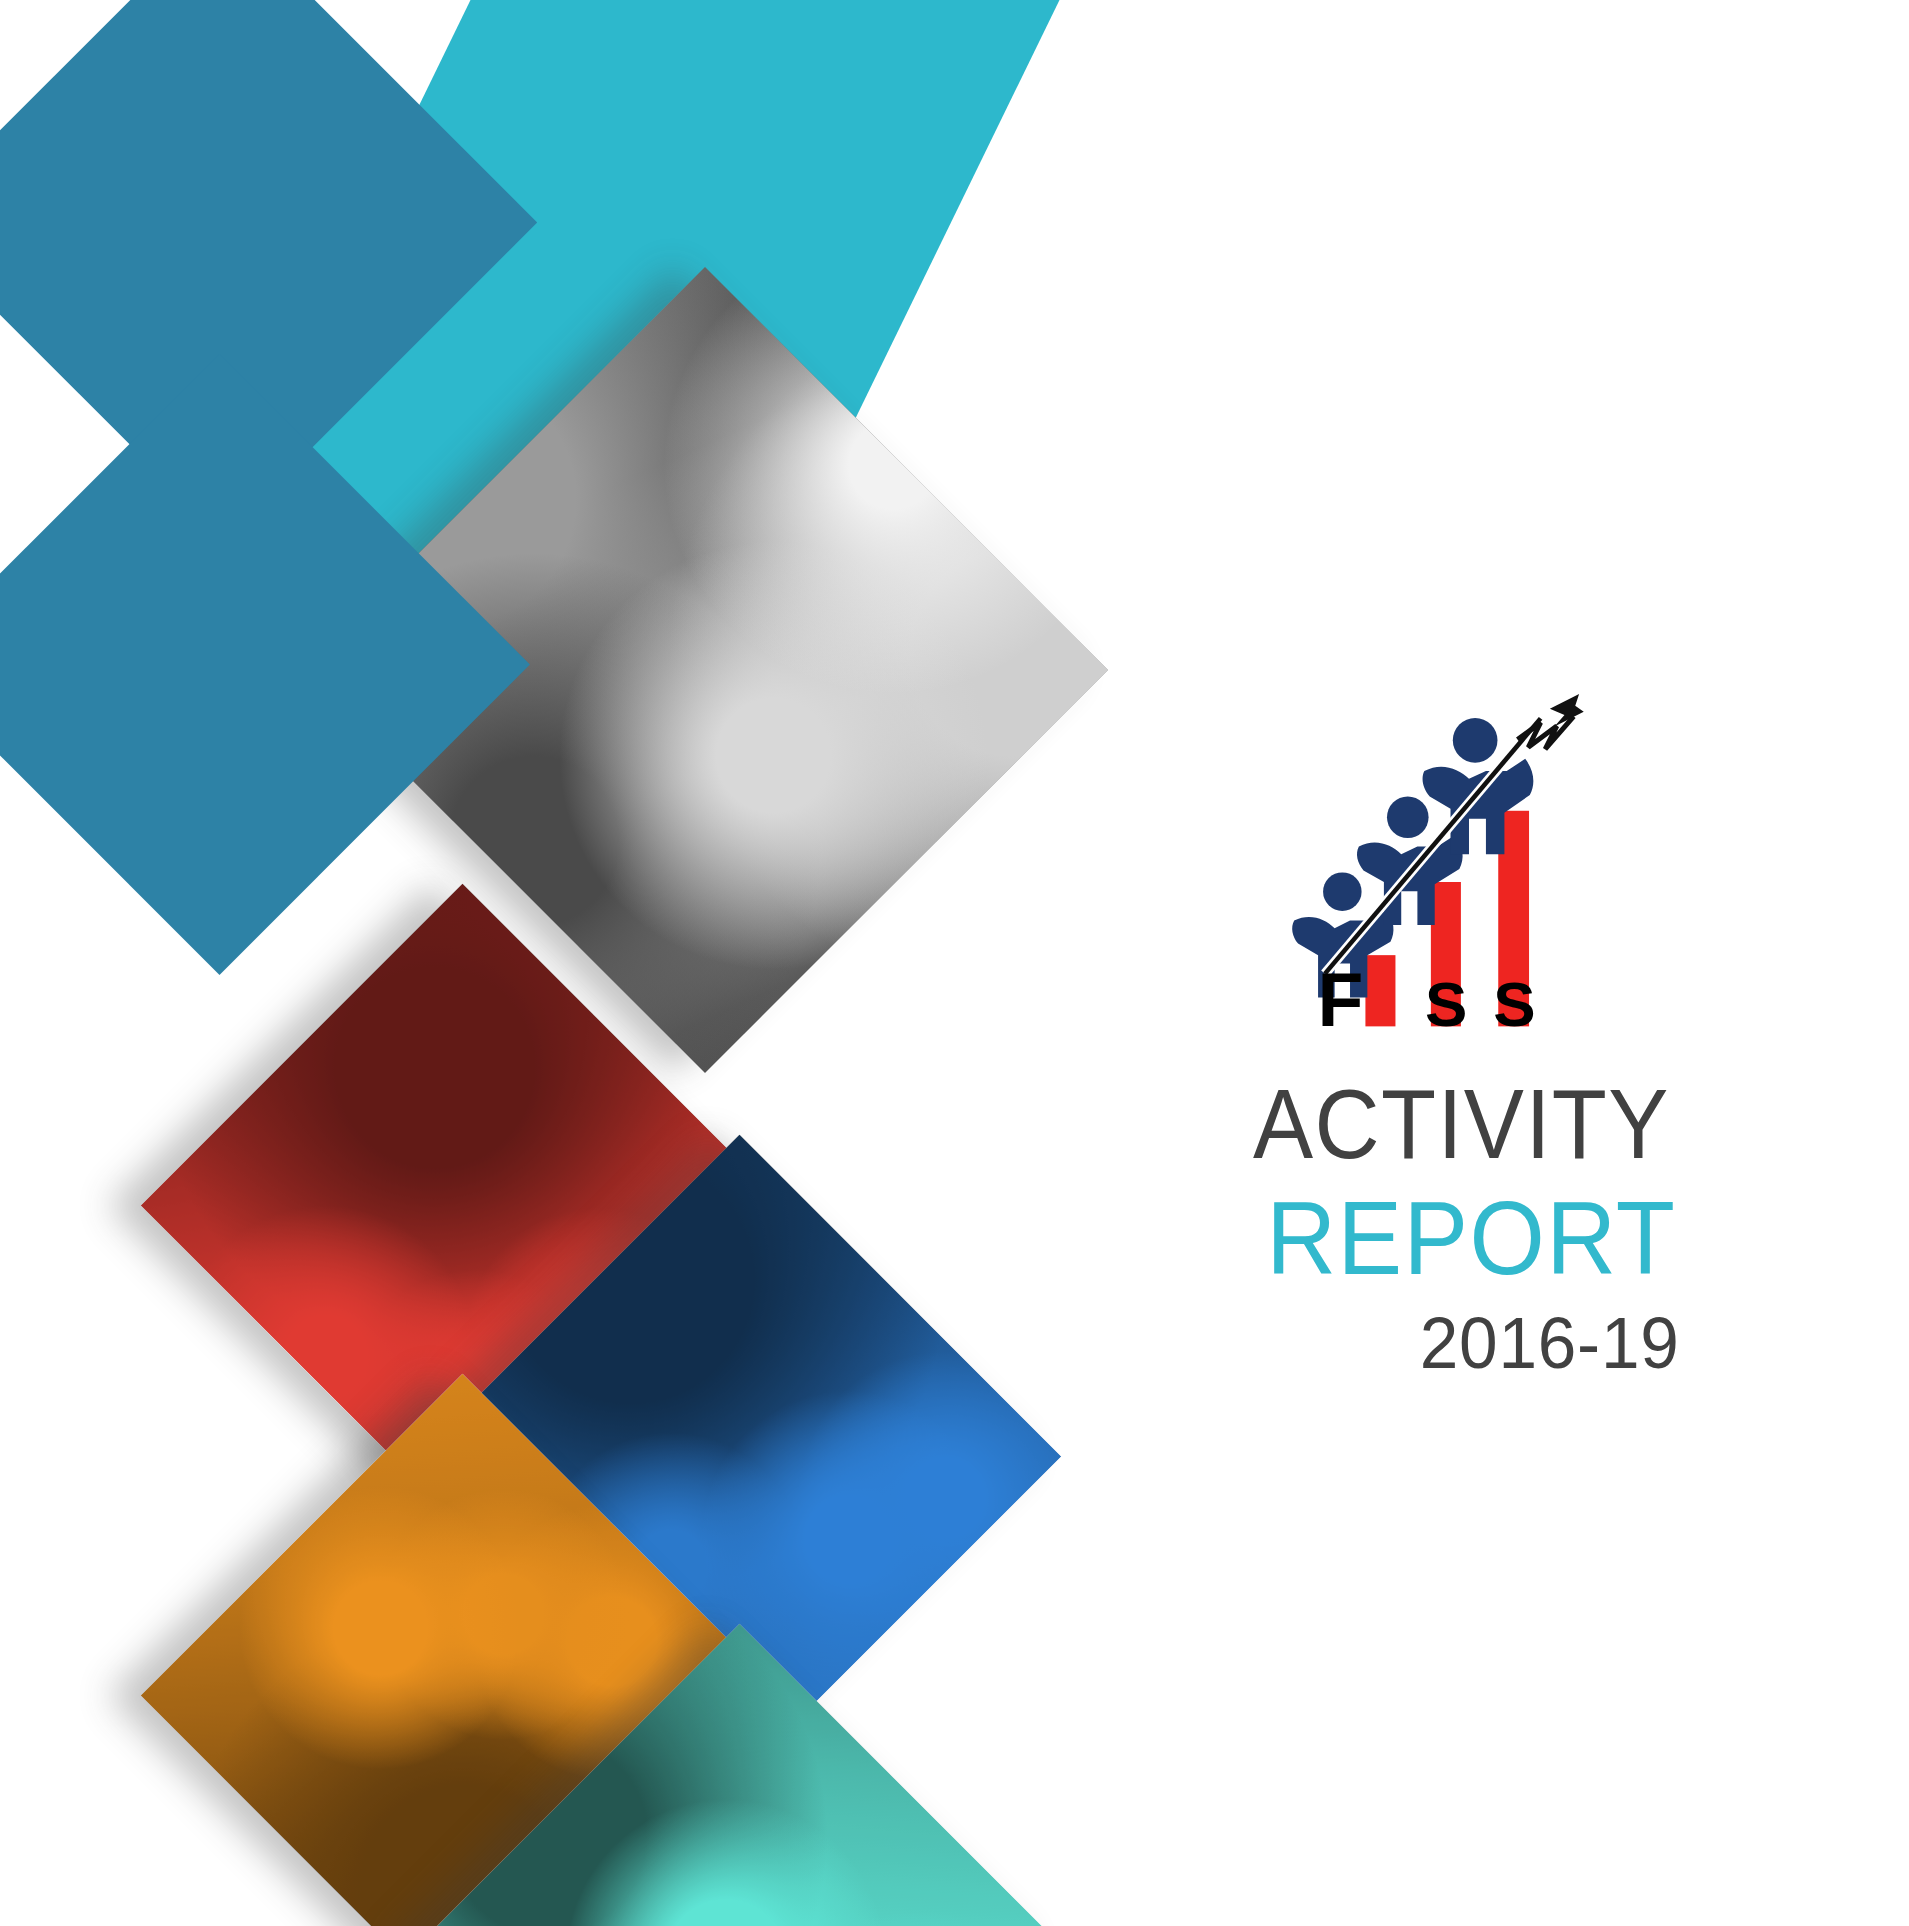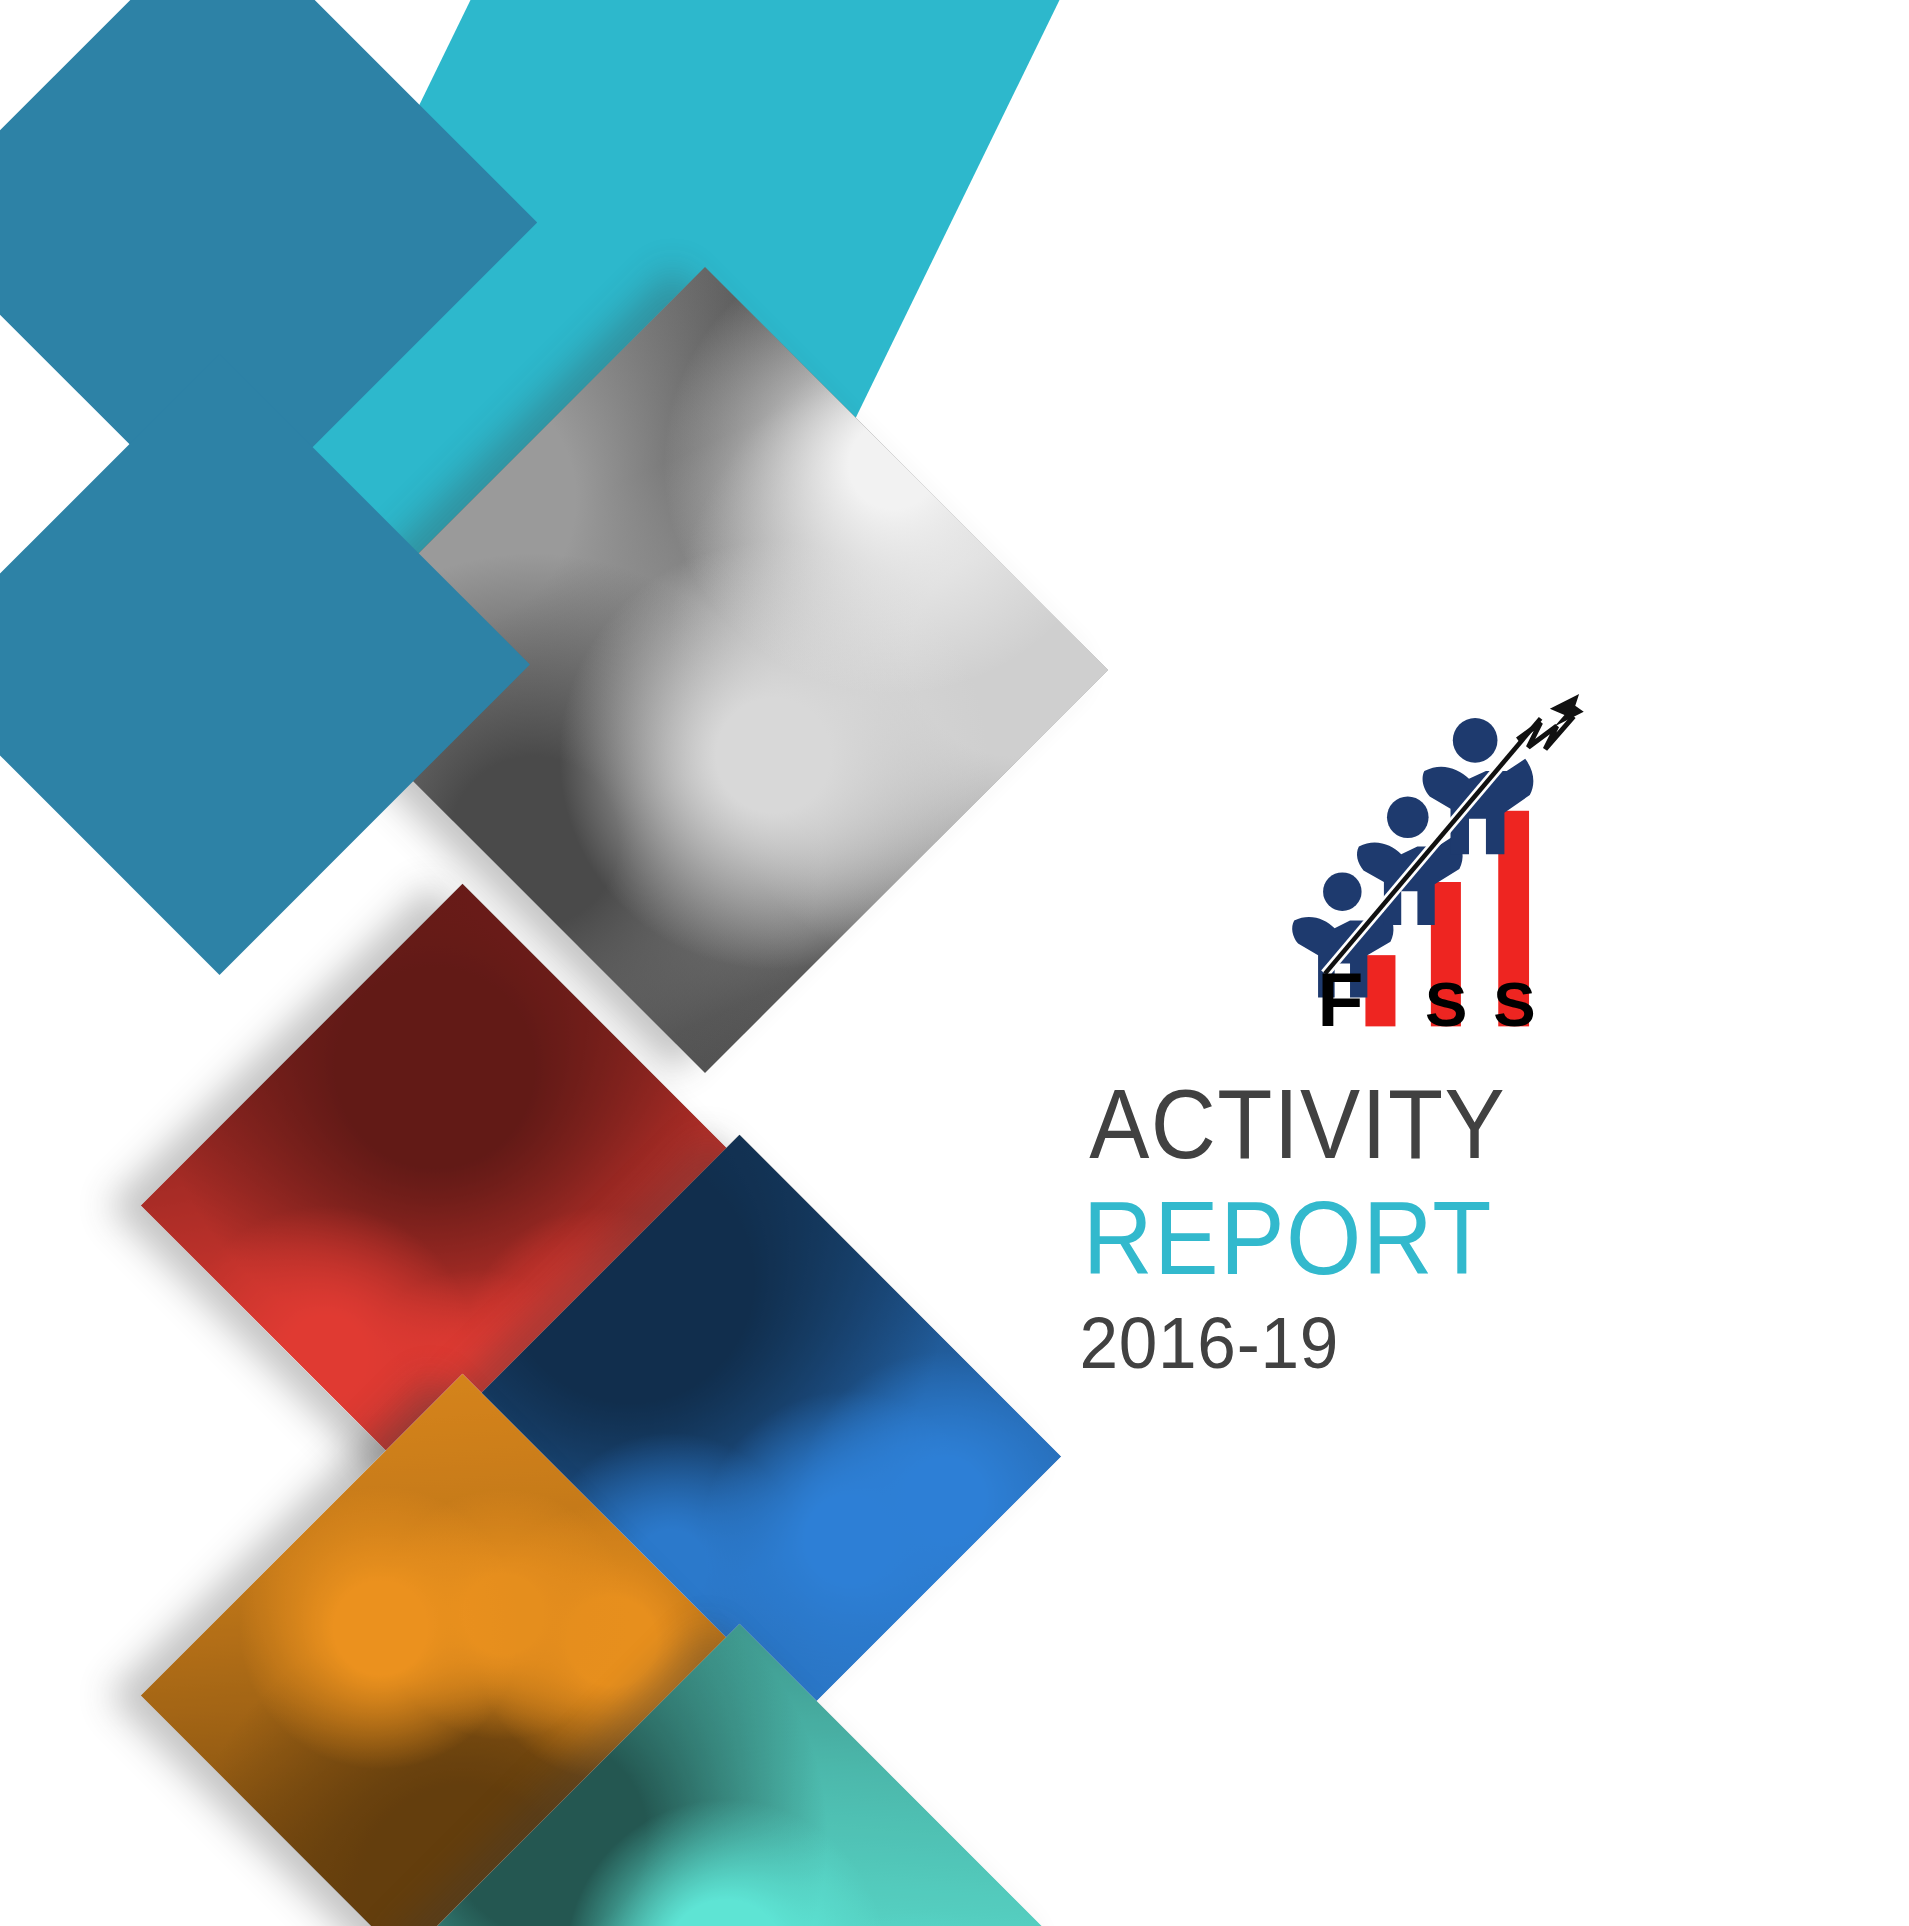--- a/index.html
+++ b/index.html
@@ -77,24 +77,24 @@
     left: 1271px;
     top: 651px;
     width: 339px;
     height: 385px;
   }
   .logo svg { width: 100%; height: 100%; display: block; }
 
   
   .title-block {
     position: absolute;
-    left: 1063px;
+    left: 1041px;
     top: 1075px;
     width: 655px;
-    text-align: left;
+    text-align: right;
   }
   .t-activity {
     font-family: "Liberation Sans", sans-serif;
     font-weight: 400;
     font-size: 98px;
     letter-spacing: 1.5px;
     line-height: 1.02;
     color: var(--charcoal);
     transform: scaleX(.92);
     transform-origin: center;

